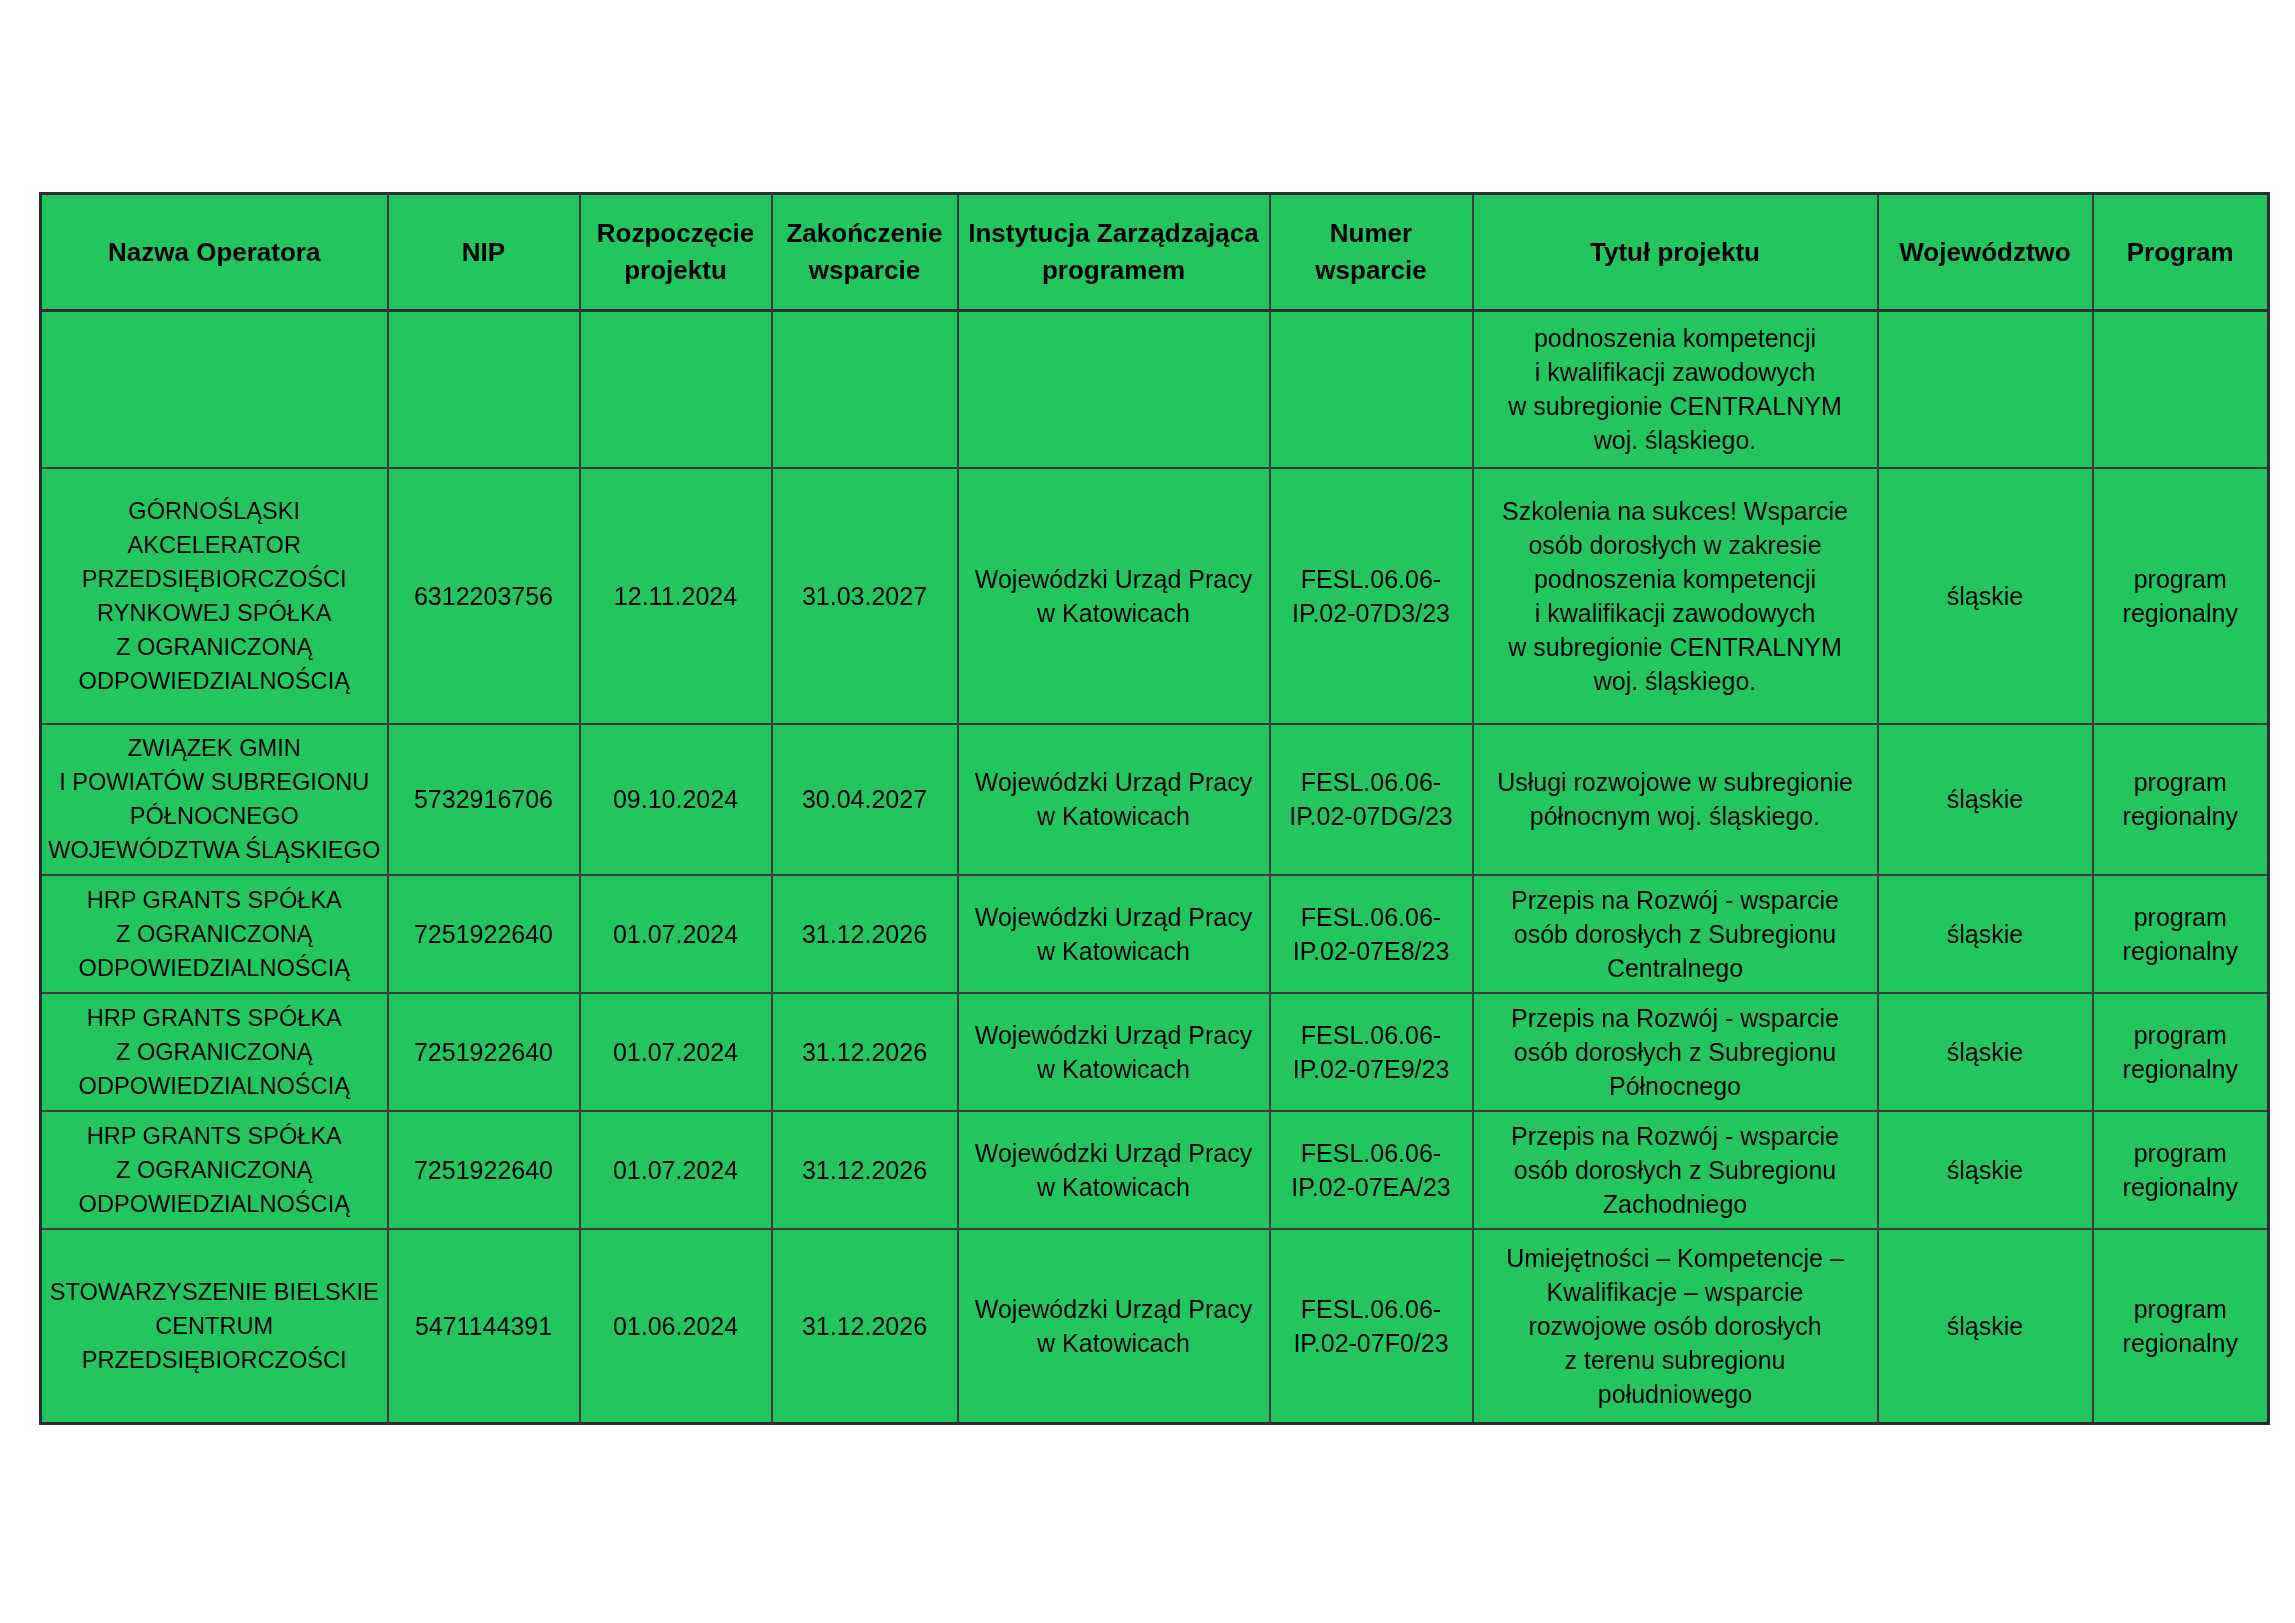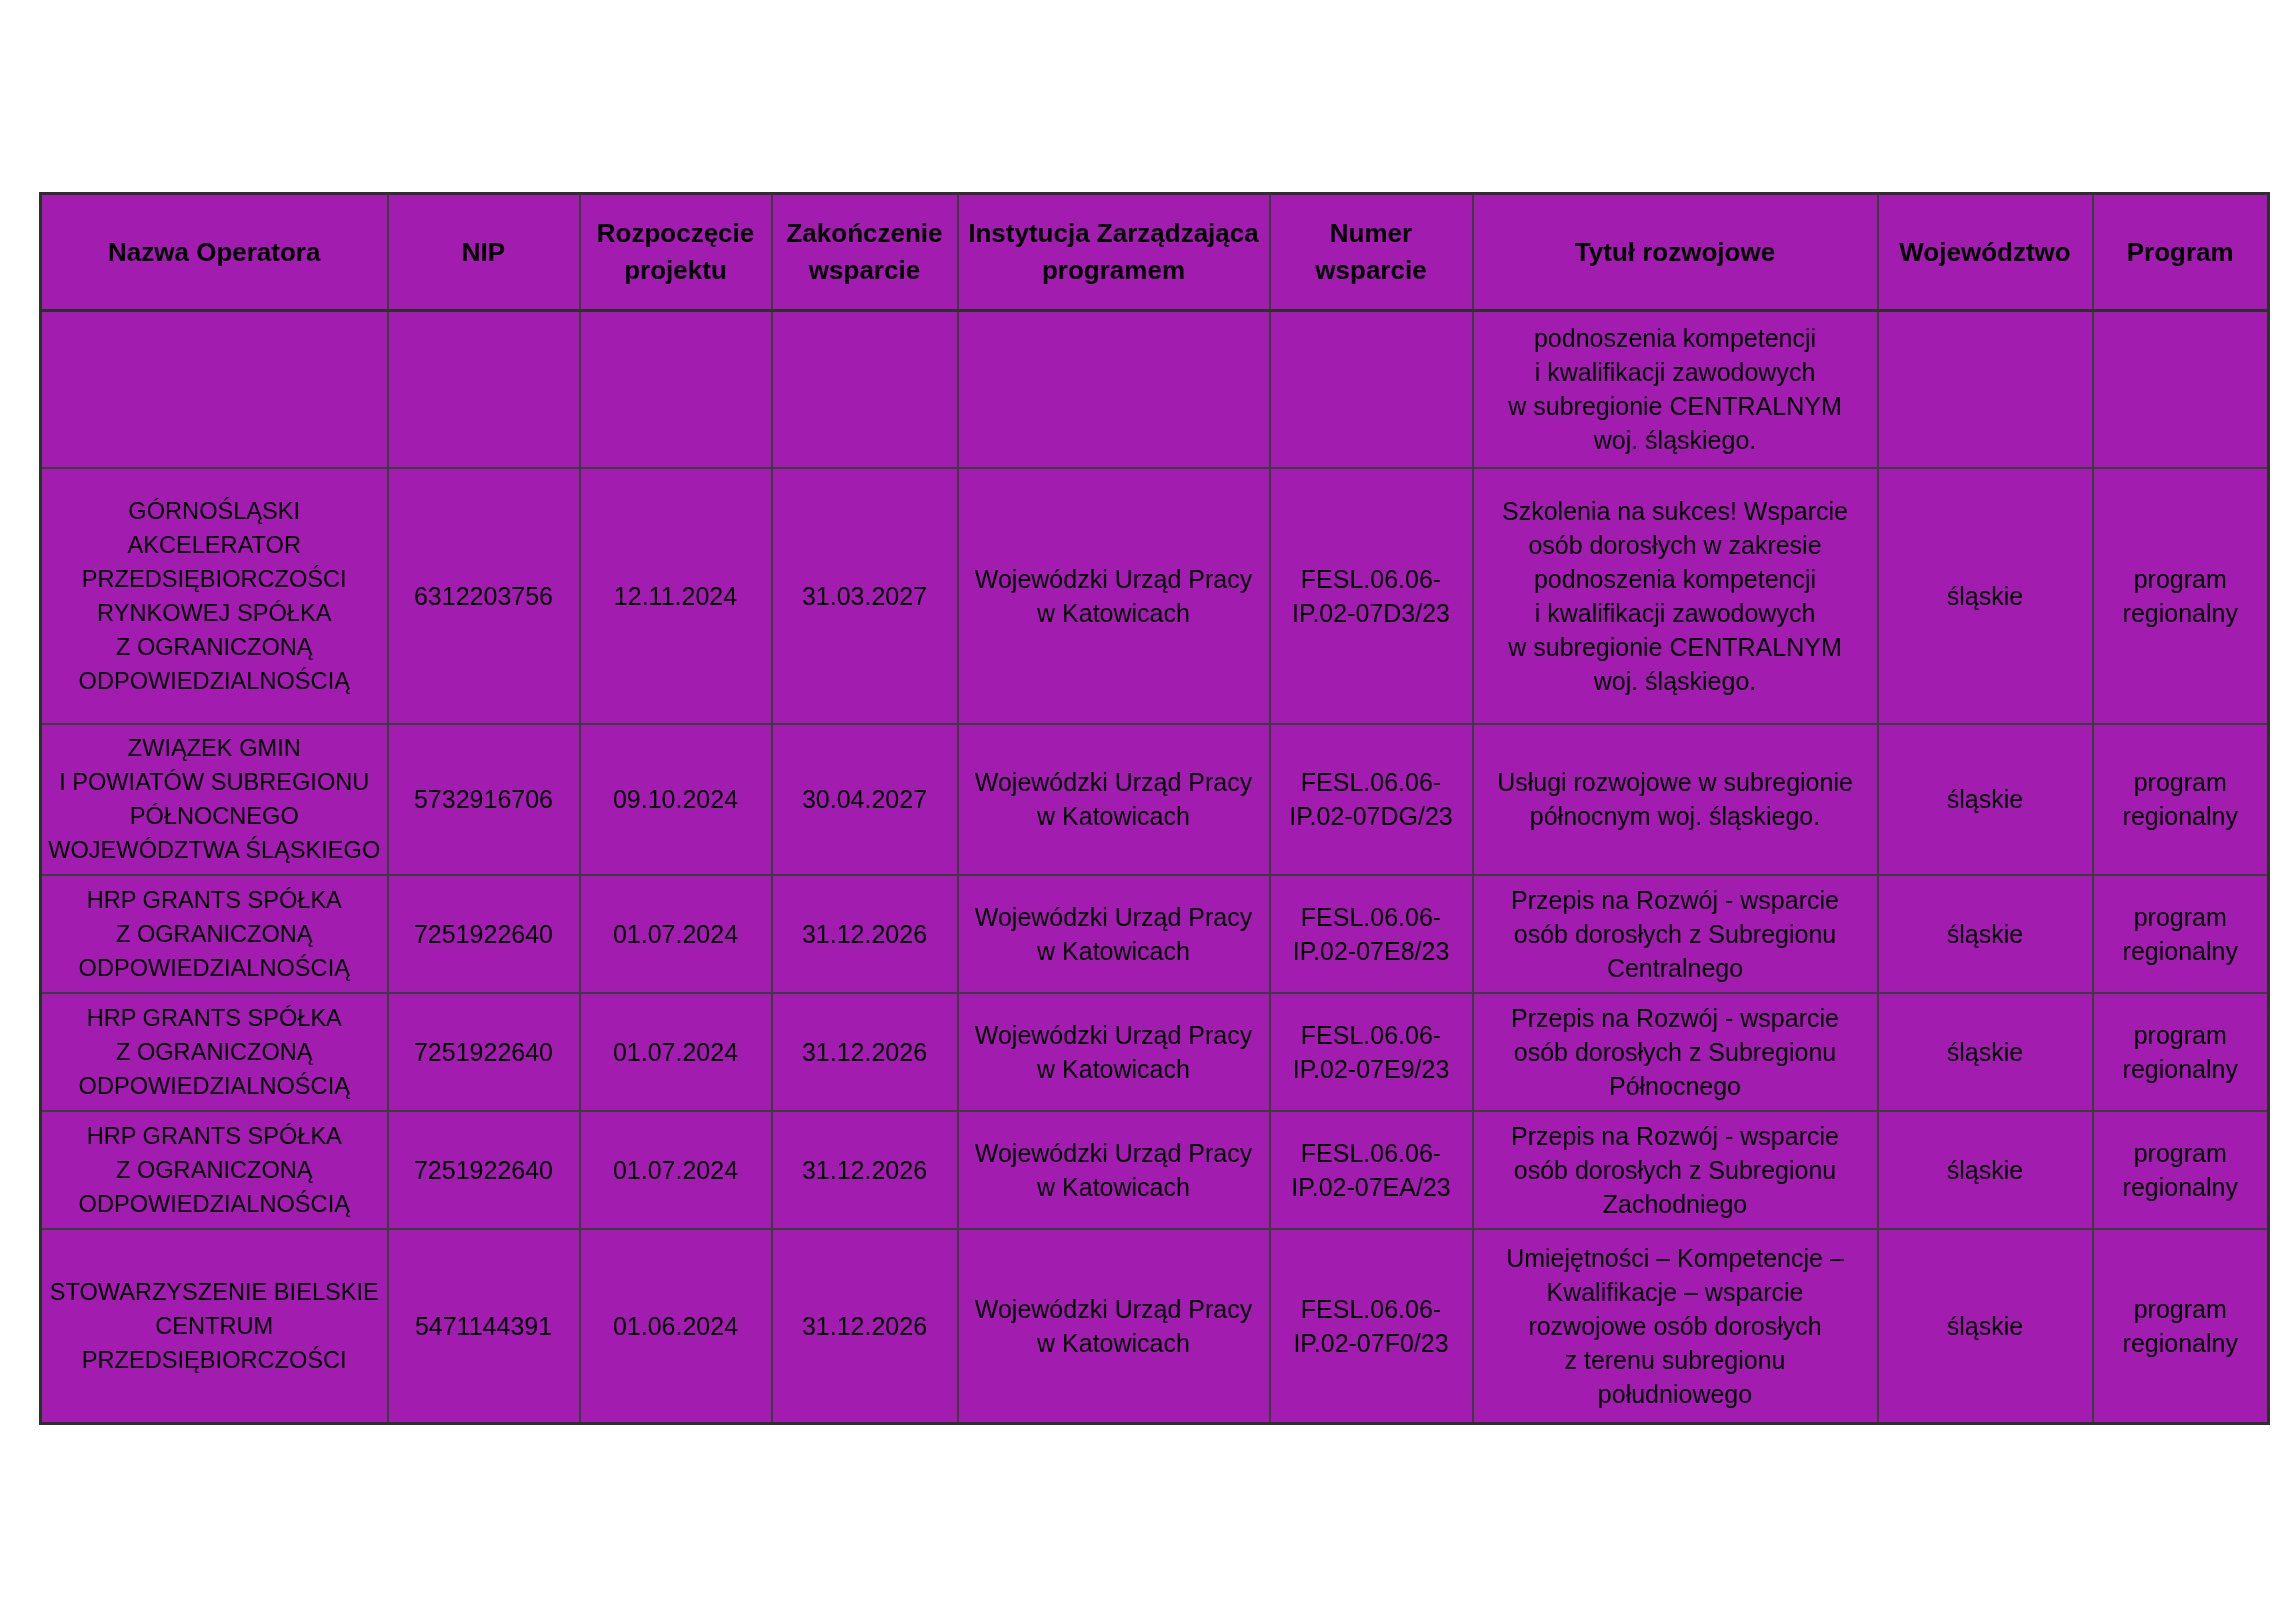--- a/index.html
+++ b/index.html
@@ -14,21 +14,21 @@
   .table-wrap {
     position: absolute;
     top: 192px;
     left: 39px;
   }
   table.projects {
     border-collapse: collapse;
     table-layout: fixed;
     width: 2228px;
     border: 3.9px solid #2e2e2e;
-    background: #a21caf;
+    background: #22c55e;
   }
   table.projects th,
   table.projects td {
     border: 2px solid #3c3c3c;
     vertical-align: middle;
     text-align: center;
     white-space: pre-line;
     padding: 1.3px 5.2px;
     overflow: hidden;
   }
@@ -73,21 +73,21 @@
         <th>Nazwa Operatora</th>
         <th>NIP</th>
         <th>Rozpoczęcie
 projektu</th>
         <th>Zakończenie
 wsparcie</th>
         <th>Instytucja Zarządzająca
 programem</th>
         <th>Numer
 wsparcie</th>
-        <th>Tytuł rozwojowe</th>
+        <th>Tytuł projektu</th>
         <th>Województwo</th>
         <th>Program</th>
       </tr>
     </thead>
     <tbody>
       <tr class="h-r0">
         <td class="c0"></td>
         <td></td>
         <td></td>
         <td></td>

